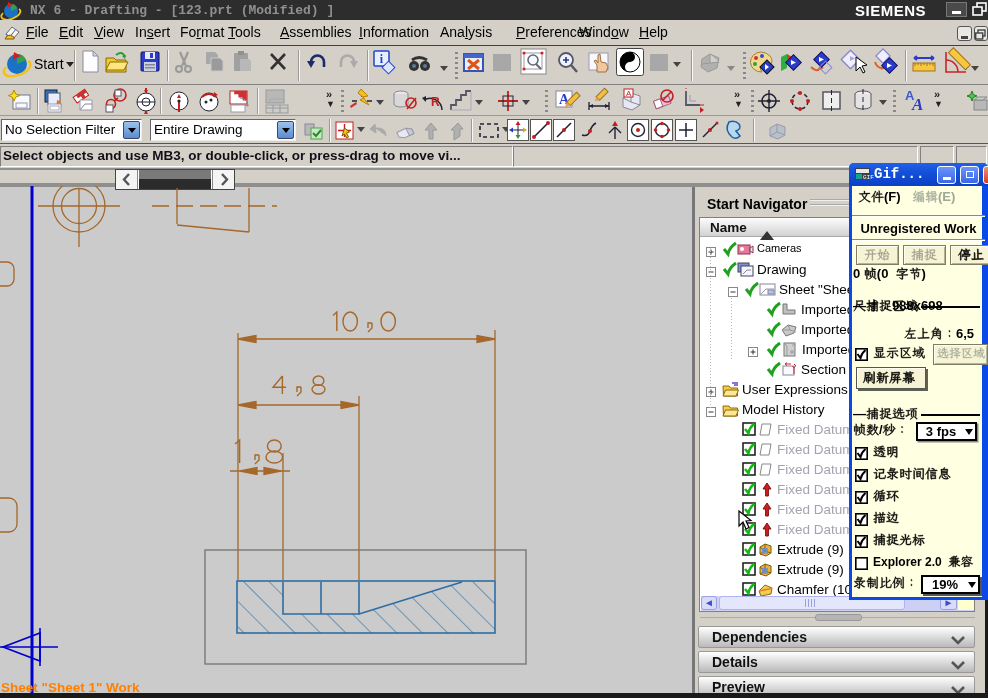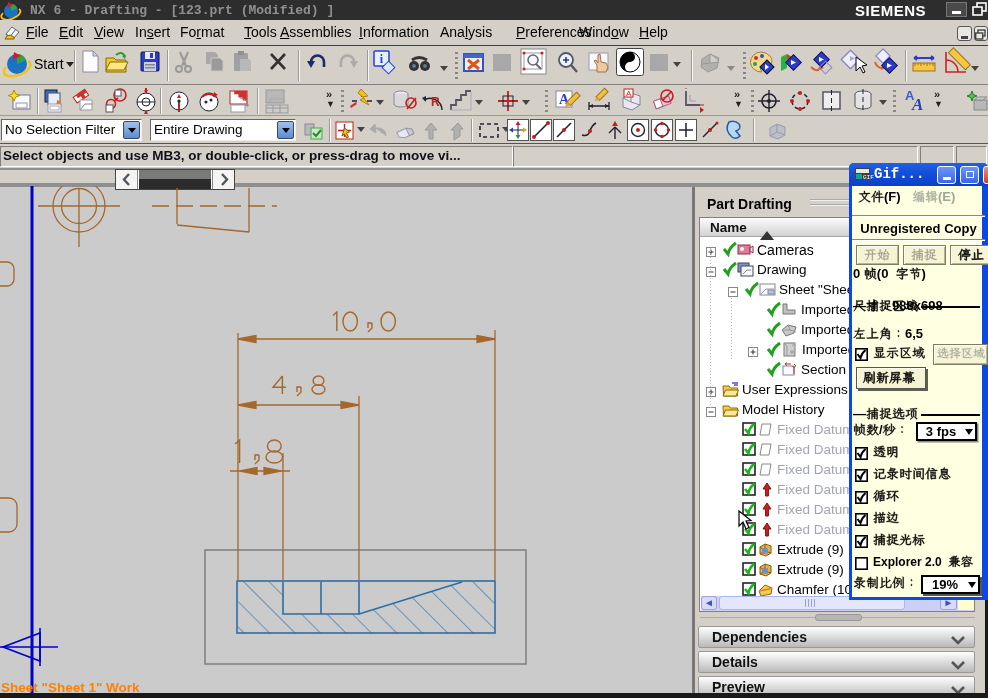--- a/index.html
+++ b/index.html
@@ -107,21 +107,21 @@
 <div class="abs" style="left:4px;top:24px"><svg width="17" height="17" style="overflow:visible">
       <path d="M2 10 l6 -7 7 5 -6 7z" fill="#f8f8e8" stroke="#667"></path>
       <path d="M2 10 l3 4 7 -9" fill="none" stroke="#3a5ccc"></path>
       <path d="M1 15 h9 v-2 l-4 -2 -3 1z" fill="#f0c030" stroke="#806000"></path>
     </svg></div>
 <div class="abs menuitem" style="left:26px"><u>F</u>ile</div>
 <div class="abs menuitem" style="left:59px"><u>E</u>dit</div>
 <div class="abs menuitem" style="left:94px"><u>V</u>iew</div>
 <div class="abs menuitem" style="left:135px">In<u>s</u>ert</div>
 <div class="abs menuitem" style="left:180px">Fo<u>r</u>mat</div>
-<div class="abs menuitem" style="left:244px"><u>T</u>ools</div>
+<div class="abs menuitem" style="left:228px"><u>T</u>ools</div>
 <div class="abs menuitem" style="left:280px"><u>A</u>ssemblies</div>
 <div class="abs menuitem" style="left:359px"><u>I</u>nformation</div>
 <div class="abs menuitem" style="left:440px">Ana<u>l</u>ysis</div>
 <div class="abs menuitem" style="left:516px"><u>P</u>references</div>
 <div class="abs menuitem" style="left:579px">Wind<u>o</u>w</div>
 <div class="abs menuitem" style="left:639px"><u>H</u>elp</div>
 <div class="abs" style="left:957px;top:26px;width:15px;height:15px;border:1.5px solid #555;border-radius:3px;background:#e8e8e4">
     <div style="width:7px;height:2.5px;background:#444;margin:9px auto 0"></div>
   </div>
 <div class="abs" style="left:974px;top:26px;width:14px;height:15px;border:1.5px solid #555;border-radius:3px;background:#e8e8e4"><svg width="11" height="12" style="overflow:visible">
@@ -628,39 +628,39 @@
     <g stroke="#0000cc" stroke-width="1.6" fill="none">
       <line x1="0" y1="461" x2="58" y2="461"></line>
       <polygon points="3,461 40,447 40,475"></polygon>
       <line x1="40" y1="442" x2="40" y2="480"></line>
     </g>
   </svg>
 <div class="abs" style="left:1px;top:680px;font-size:13.5px;font-weight:bold;color:#ff8000">Sheet "Sheet 1" Work</div>
 <div class="abs panelborder" style=""></div>
 <div class="abs panel" style=""></div>
 <div class="abs blackright" style=""></div>
-<div class="abs pnav-title" style="">Part Drafting</div>
+<div class="abs pnav-title" style="">Start Navigator</div>
 <div class="abs" style="left:810px;top:199px;width:40px;height:10px;background-image:repeating-linear-gradient(#aaa 0 1px,#eee 1px 2px,transparent 2px 5px)"></div>
 <div class="abs treebox" style=""></div>
 <div class="abs namehdr" style="">Name</div>
 <div class="abs" style="left:760px;top:224px;width:0;height:0;border:7px solid transparent;border-bottom:9px solid #333"></div>
 <div class="abs" style="left:731px;top:298px;width:1px;height:62px;background-image:repeating-linear-gradient(#bbb 0 1px,transparent 1px 3px)"></div>
 <div class="abs" style="left:706px;top:244px"><svg width="11" height="11" style="overflow:visible">
       <rect x="0.5" y="0.5" width="9" height="9" fill="#fff" stroke="#888"></rect>
       <path d="M2.5 5 h5 M5 2.5 v5" stroke="#333"></path>
     </svg></div>
 <div class="abs" style="left:722px;top:242px"><svg width="15" height="14" style="overflow:visible">
       <path d="M2 7 l4 5 q1 -6 8 -11" fill="none" stroke="#1fa11f" stroke-width="3"></path>
     </svg></div>
 <div class="abs" style="left:737px;top:242px"><svg width="17" height="15" style="overflow:visible">
       <rect x="1" y="3" width="12" height="9" fill="#e87898" stroke="#903050"></rect>
       <path d="M13 6 l3 -2 v7 l-3 -2z" fill="#e8e8f8" stroke="#903050"></path>
       <circle cx="5" cy="7" r="2" fill="#fff"></circle>
     </svg></div>
-<div class="abs" style="left:757px;top:242px;font-size:14px;color:#000;white-space:nowrap;overflow:hidden;max-width:217px">Cameras</div>
+<div class="abs" style="left:757px;top:242px;font-size:11px;color:#000;white-space:nowrap;overflow:hidden;max-width:217px">Cameras</div>
 <div class="abs" style="left:706px;top:264px"><svg width="11" height="11" style="overflow:visible">
       <rect x="0.5" y="0.5" width="9" height="9" fill="#fff" stroke="#888"></rect>
       <path d="M2.5 5 h5" stroke="#333"></path>
     </svg></div>
 <div class="abs" style="left:722px;top:262px"><svg width="15" height="14" style="overflow:visible">
       <path d="M2 7 l4 5 q1 -6 8 -11" fill="none" stroke="#1fa11f" stroke-width="3"></path>
     </svg></div>
 <div class="abs" style="left:737px;top:262px"><svg width="17" height="15" style="overflow:visible">
       <rect x="1" y="1" width="11" height="9" fill="#8090d8" stroke="#445"></rect>
       <rect x="4" y="4" width="12" height="10" fill="#f4f6ff" stroke="#445"></rect>
@@ -864,21 +864,21 @@
       </g>
     </svg></div>
 <div class="abs" style="left:912px;top:190px"><svg width="44" height="15" style="overflow:visible">
       <g fill="#a0a898" stroke="#a0a898" stroke-width="26" paint-order="stroke">
         <use href="#g7F16" transform="translate(0.0 11.2) scale(0.0130 -0.0130)"></use>
         <use href="#g8F91" transform="translate(13.0 11.2) scale(0.0130 -0.0130)"></use>
         <text x="26.0" y="11.2" font-size="13" font-weight="bold" stroke="none" font-family="Liberation Sans">(E)</text>
       </g>
     </svg></div>
 <div class="abs" style="left:852px;top:215px;width:133px;height:2px;background:#888;border-bottom:1px solid #fff"></div>
-<div class="abs" style="left:852px;top:221px;width:133px;text-align:center;font-size:13px;font-weight:bold;color:#000">Unregistered Copy</div>
+<div class="abs" style="left:852px;top:221px;width:133px;text-align:center;font-size:13px;font-weight:bold;color:#000">Unregistered Work</div>
 <div class="abs" style="left:852px;top:239px;width:133px;height:2px;background:#888;border-bottom:1px solid #fff"></div>
 <div class="abs gbtn" style="left:856px;top:245px;width:43px;height:20px"></div>
 <div class="abs" style="left:864px;top:248px"><svg width="27" height="15" style="overflow:visible">
       <g fill="#9a9a88" stroke="#9a9a88" stroke-width="20" paint-order="stroke">
         <use href="#g5F00" transform="translate(0.0 11.2) scale(0.0130 -0.0130)"></use>
         <use href="#g59CB" transform="translate(13.0 11.2) scale(0.0130 -0.0130)"></use>
       </g>
     </svg></div>
 <div class="abs gbtn" style="left:903px;top:245px;width:43px;height:20px"></div>
 <div class="abs" style="left:911px;top:248px"><svg width="27" height="15" style="overflow:visible">
@@ -915,21 +915,21 @@
     </svg></div>
 <div class="abs" style="left:921px;top:306px;width:59px;height:1.5px;background:#000"></div>
 <div class="abs" style="left:853px;top:299px"><svg width="90" height="15" style="overflow:visible">
       <g fill="#000" stroke="#000" stroke-width="30" paint-order="stroke">
         <use href="#g5C3A" transform="translate(0.0 11.2) scale(0.0130 -0.0130)"></use>
         <use href="#g5BF8" transform="translate(13.0 11.2) scale(0.0130 -0.0130)"></use>
         <use href="#gFF1A" transform="translate(26.0 11.2) scale(0.0130 -0.0130)"></use>
         <text x="39.0" y="11.2" font-size="13" font-weight="bold" stroke="none" font-family="Liberation Sans">988x698</text>
       </g>
     </svg></div>
-<div class="abs" style="left:853px;top:327px"><svg width="71" height="15" style="overflow:visible">
+<div class="abs" style="left:904px;top:327px"><svg width="71" height="15" style="overflow:visible">
       <g fill="#000" stroke="#000" stroke-width="30" paint-order="stroke">
         <use href="#g5DE6" transform="translate(0.0 11.2) scale(0.0130 -0.0130)"></use>
         <use href="#g4E0A" transform="translate(13.0 11.2) scale(0.0130 -0.0130)"></use>
         <use href="#g89D2" transform="translate(26.0 11.2) scale(0.0130 -0.0130)"></use>
         <use href="#gFF1A" transform="translate(39.0 11.2) scale(0.0130 -0.0130)"></use>
         <text x="52.0" y="11.2" font-size="13" font-weight="bold" stroke="none" font-family="Liberation Sans">6,5</text>
       </g>
     </svg></div>
 <div class="abs" style="left:855px;top:347px"><svg width="13" height="13" style="overflow:visible">
       <rect x="0.8" y="0.8" width="11.4" height="11.4" fill="#fff" stroke="#000" stroke-width="1.6"></rect>

